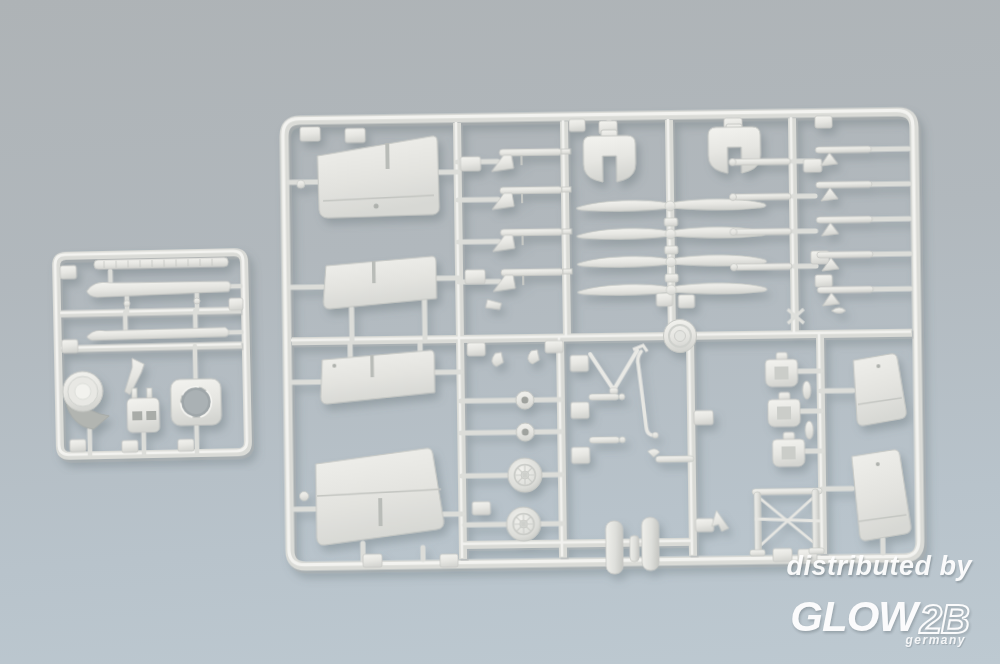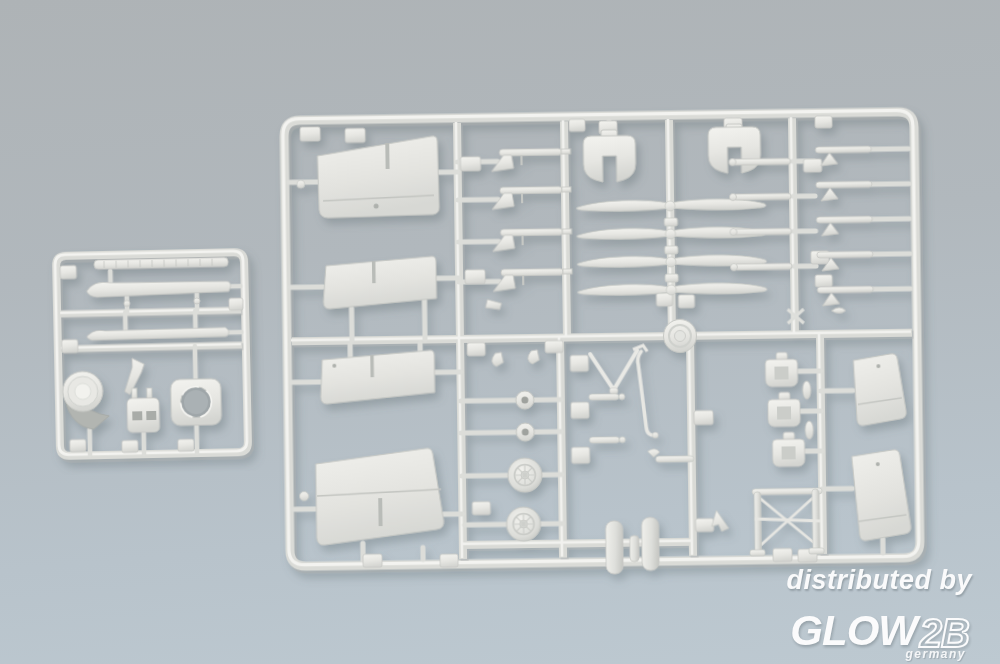--- a/index.html
+++ b/index.html
@@ -5,21 +5,21 @@
   html,body{margin:0;padding:0;background:#888;}
   .stage{
     position:relative;width:1000px;height:664px;overflow:hidden;
     background:linear-gradient(175deg,#aeb3b6 0%,#b1b8bd 38%,#b8c3cb 76%,#bdc9d1 100%);
     font-family:"Liberation Sans",sans-serif;
   }
   svg{display:block;}
   svg text{font-family:"Liberation Sans","DejaVu Sans",sans-serif;}
   .photo-svg{position:absolute;left:0;top:0;}
   .watermark{
-    position:absolute;right:28px;bottom:4px;text-align:right;
+    position:absolute;right:28px;bottom:18px;text-align:right;
     font-style:italic;font-weight:bold;color:#ffffff;
   }
   .wm-line{font-size:27px;letter-spacing:.5px;opacity:.93;line-height:1;
     text-shadow:1px 2px 2px rgba(70,80,86,.35);}
   .wm-logo{margin-top:15px;opacity:.94;}
   .wm-logo svg{display:block;margin-left:auto;overflow:visible;
     filter:drop-shadow(1px 2px 1.5px rgba(70,80,86,.35));}
   .wm-sub{font-size:12px;opacity:.85;margin-top:-5px;padding-right:6px;
     letter-spacing:1.5px;line-height:1;text-shadow:1px 1px 1px rgba(70,80,86,.3);font-style:italic;}
 </style>

